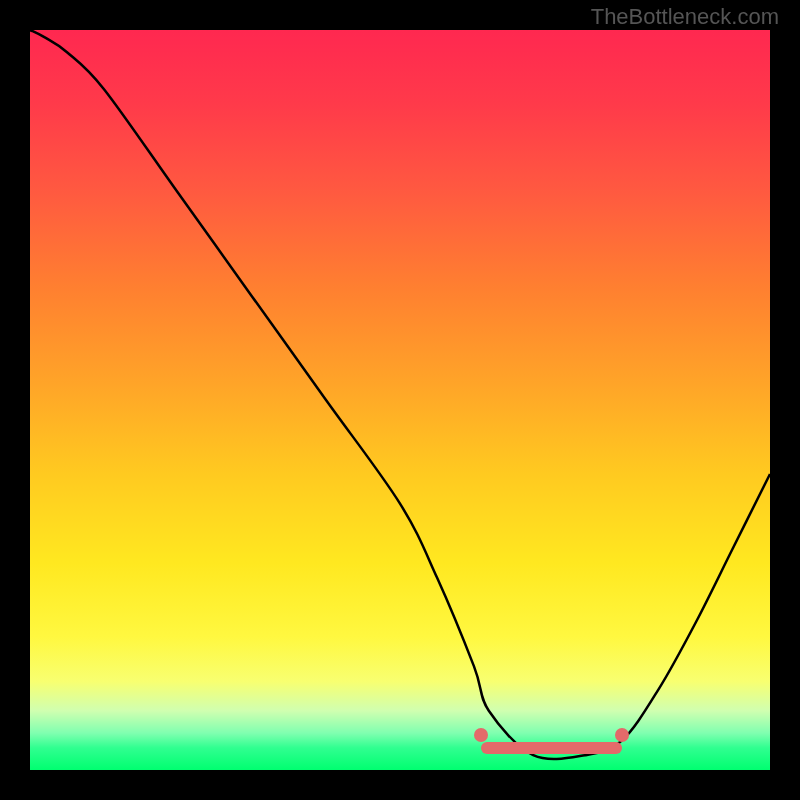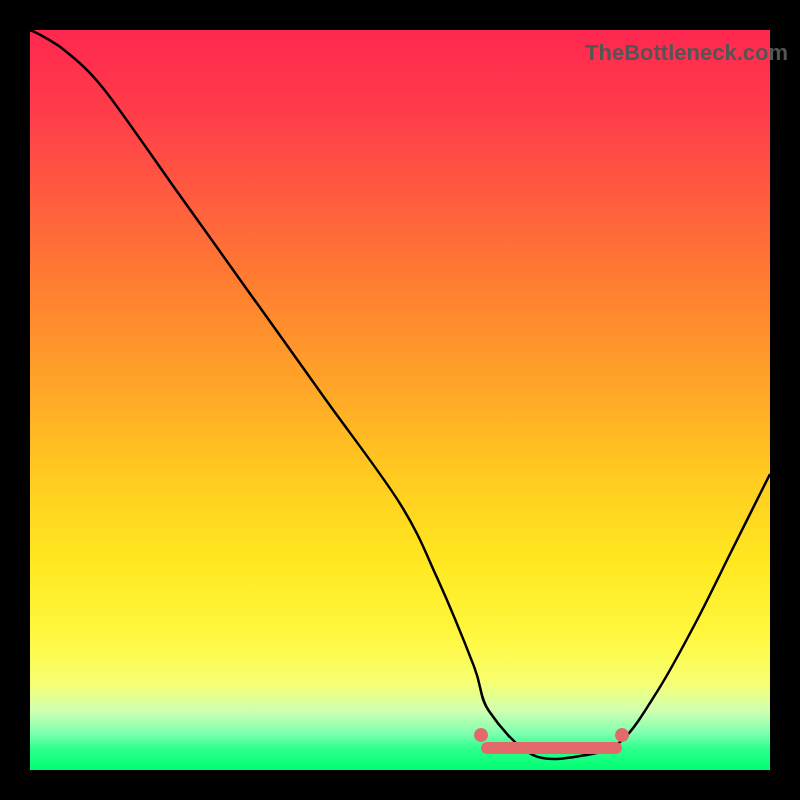--- a/index.html
+++ b/index.html
@@ -6,26 +6,25 @@
   body {
     width: 800px;
     height: 800px;
     background: #000;
     position: relative;
     font-family: Arial, sans-serif;
   }
   .watermark {
     position: absolute;
     top: 4px;
-    right: 12px;
+    right: 21px;
     color: #555;
     font-size: 22px;
-    font-weight: bold;
+    font-weight: normal;
     z-index: 10;
-    margin-top: 36px;
   }
   .plot-area {
     position: absolute;
     left: 30px;
     top: 30px;
     width: 740px;
     height: 740px;
     overflow: hidden;
   }
   .gradient {

